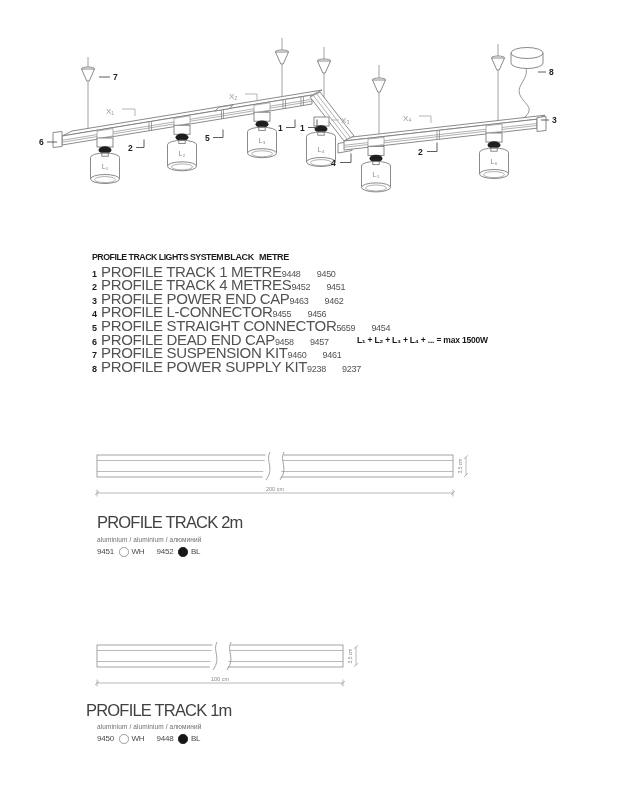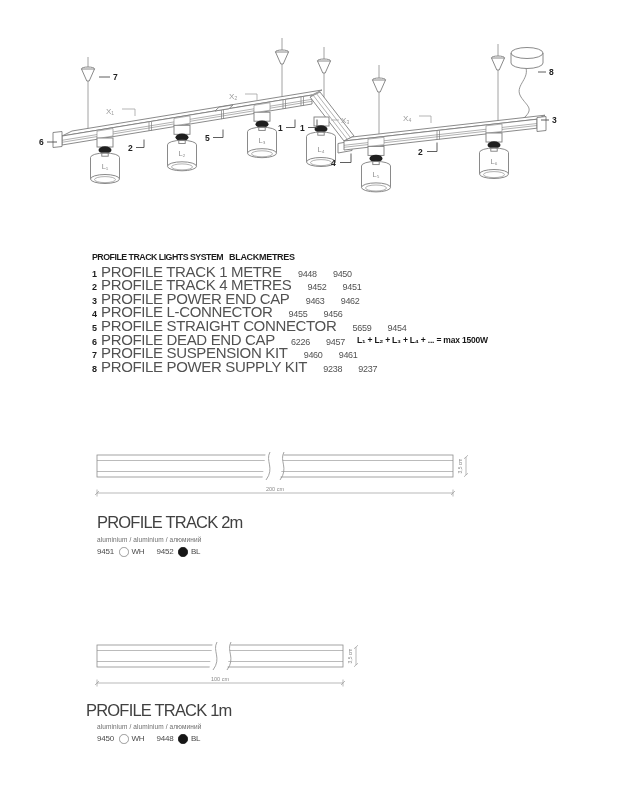--- a/index.html
+++ b/index.html
@@ -6,21 +6,21 @@
   body{width:622px;height:788px;position:relative;overflow:hidden;
        font-family:"Liberation Sans","DejaVu Sans",sans-serif;color:#222;}
   .abs{position:absolute;}
   svg text{font-family:"Liberation Sans","DejaVu Sans",sans-serif;}
 
   
   #spec-table{left:92px;top:251px;width:206px;}
   .trow{display:flex;height:13.6px;align-items:baseline;line-height:13.6px;}
   .tnum{flex:0 0 9px;font-size:9px;font-weight:bold;color:#1c1c1c;letter-spacing:-0.3px;}
   .tname{flex:0 0 123px;font-size:15px;color:#525252;letter-spacing:-0.35px;white-space:nowrap;}
-  .tcode{flex:0 0 35px;text-align:right;font-size:9px;color:#525252;letter-spacing:-0.3px;}
+  .tcode{flex:0 0 35px;text-align:left;font-size:9px;color:#525252;letter-spacing:-0.3px;}
   .thead .ttitle{flex:0 0 132px;font-size:8.8px;font-weight:bold;color:#1c1c1c;letter-spacing:-0.5px;white-space:nowrap;}
   .thead .tcode{font-weight:bold;color:#1c1c1c;}
 
   
   #formulas{left:357px;top:333px;font-size:8.5px;font-weight:bold;color:#171717;
             line-height:15.5px;letter-spacing:-0.2px;white-space:nowrap;}
 
   
   .sec-title{font-size:16.5px;color:#414141;letter-spacing:-0.8px;white-space:nowrap;text-align:right;}
   .sec-materials{font-size:6.5px;color:#6e6e6e;letter-spacing:0.1px;white-space:nowrap;}
@@ -234,21 +234,21 @@
     <text x="321" y="152">L₄</text>
     <text x="376" y="177">L₅</text>
     <text x="494" y="164">L₆</text>
   </g>
 </svg>
 
 <div class="abs" id="spec-table">
   <div class="trow thead">
     <span class="ttitle">PROFILE TRACK LIGHTS SYSTEM</span>
     <span class="tcode">BLACK</span>
-    <span class="tcode">METRES</span>
+    <span class="tcode">METRE</span>
   </div>
   <div class="trow">
     <span class="tnum">1</span>
     <span class="tname">PROFILE TRACK 1 METRE</span>
     <span class="tcode">9448</span>
     <span class="tcode">9450</span>
   </div>
   <div class="trow">
     <span class="tnum">2</span>
     <span class="tname">PROFILE TRACK 4 METRES</span>
@@ -269,21 +269,21 @@
   </div>
   <div class="trow">
     <span class="tnum">5</span>
     <span class="tname">PROFILE STRAIGHT CONNECTOR</span>
     <span class="tcode">5659</span>
     <span class="tcode">9454</span>
   </div>
   <div class="trow">
     <span class="tnum">6</span>
     <span class="tname">PROFILE DEAD END CAP</span>
-    <span class="tcode">6226</span>
+    <span class="tcode">9458</span>
     <span class="tcode">9457</span>
   </div>
   <div class="trow">
     <span class="tnum">7</span>
     <span class="tname">PROFILE SUSPENSION KIT</span>
     <span class="tcode">9460</span>
     <span class="tcode">9461</span>
   </div>
   <div class="trow">
     <span class="tnum">8</span>

